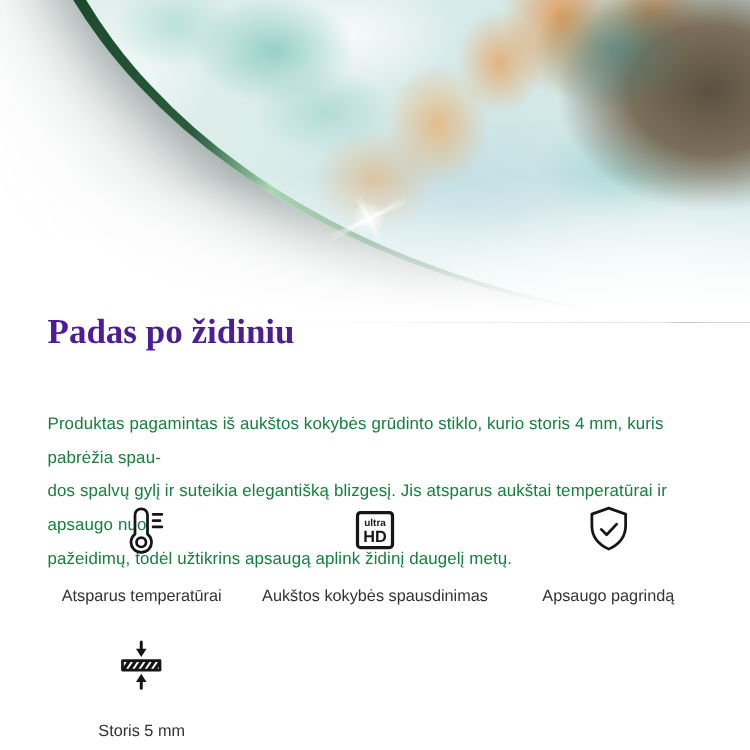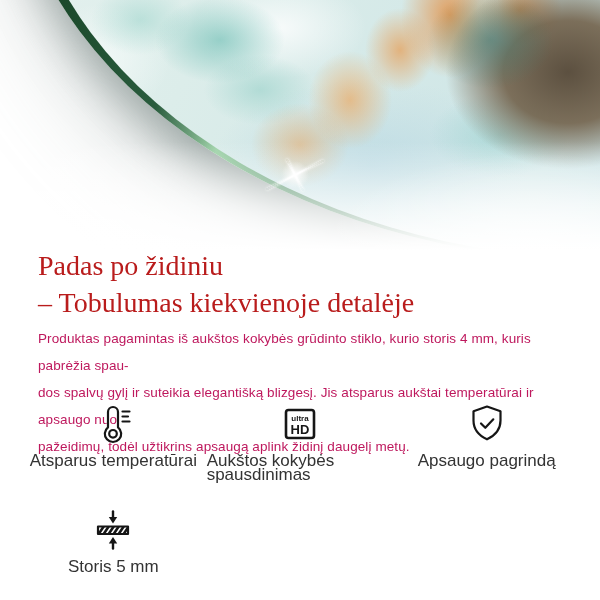--- a/index.html
+++ b/index.html
@@ -37,49 +37,49 @@
     background:radial-gradient(circle, rgba(255,255,255,.95) 0%, rgba(255,255,255,0) 62%);}
   .sparkle::before{content:"";position:absolute;left:0;top:24px;width:64px;height:2px;
     background:linear-gradient(90deg,transparent,#fff 42%,#fff 58%,transparent);
     transform:rotate(-27deg);box-shadow:0 0 3px #fff;}
   .sparkle::after{content:"";position:absolute;left:31px;top:7px;width:2px;height:36px;
     background:linear-gradient(180deg,transparent,#fff 42%,#fff 58%,transparent);
     transform:rotate(-27deg);box-shadow:0 0 3px #fff;}
 
   
   .heading{position:absolute;left:38px;top:228px;font-family:"Liberation Serif",serif;
-    font-size:28px;line-height:37px;color:#b91c1c;font-weight:normal;}
+    font-size:28px;line-height:37px;color:#4c1d95;font-weight:bold;}
   .description{position:absolute;left:38px;top:311px;width:536px;font-size:13.5px;
-    line-height:27px;color:#be185d;white-space:pre-line;letter-spacing:.1px;}
+    line-height:27px;color:#15803d;white-space:pre-line;letter-spacing:.1px;}
 
   
   .features{position:absolute;left:20px;top:398px;width:560px;display:grid;
     grid-template-columns:repeat(3,1fr);row-gap:22px;}
   .feature{display:flex;flex-direction:column;align-items:center;}
   .icon-box{height:48px;display:flex;align-items:flex-end;justify-content:center;}
-  .feature .label{margin-top:8px;font-size:17px;color:#333;line-height:14px;}
+  .feature .label{margin-top:24px;font-size:13px;color:#333;line-height:14px;}
   .ic{stroke:#161616;fill:none;stroke-width:2.2;stroke-linecap:round;stroke-linejoin:round;}
   .ic .fill{fill:#161616;stroke:none;}
   .ic text{font-family:"Liberation Sans",sans-serif;fill:#161616;stroke:none;}
 </style>
 </head>
 <body>
 
 <div class="page">
 
   <div class="hero">
     <div class="glass-edge"></div>
     <div class="marble"></div>
     <div class="hero-fade"></div>
     <div class="sparkle">
         <div class="glow"></div>
       </div>
   </div>
 
-  <h1 class="heading"><span>Padas po židiniu</span><br><span>– Tobulumas kiekvienoje detalėje</span></h1>
+  <h1 class="heading"><span>Padas po židiniu</span><br></h1>
 
   <p class="description">Produktas pagamintas iš aukštos kokybės grūdinto stiklo, kurio storis 4 mm, kuris pabrėžia spau-
 dos spalvų gylį ir suteikia elegantišką blizgesį. Jis atsparus aukštai temperatūrai ir apsaugo nuo
 pažeidimų, todėl užtikrins apsaugą aplink židinį daugelį metų.</p>
 
   <div class="features">
 
     <div class="feature">
       <div class="icon-box">
         <svg class="ic" width="44" height="44" viewBox="0 0 44 44">

